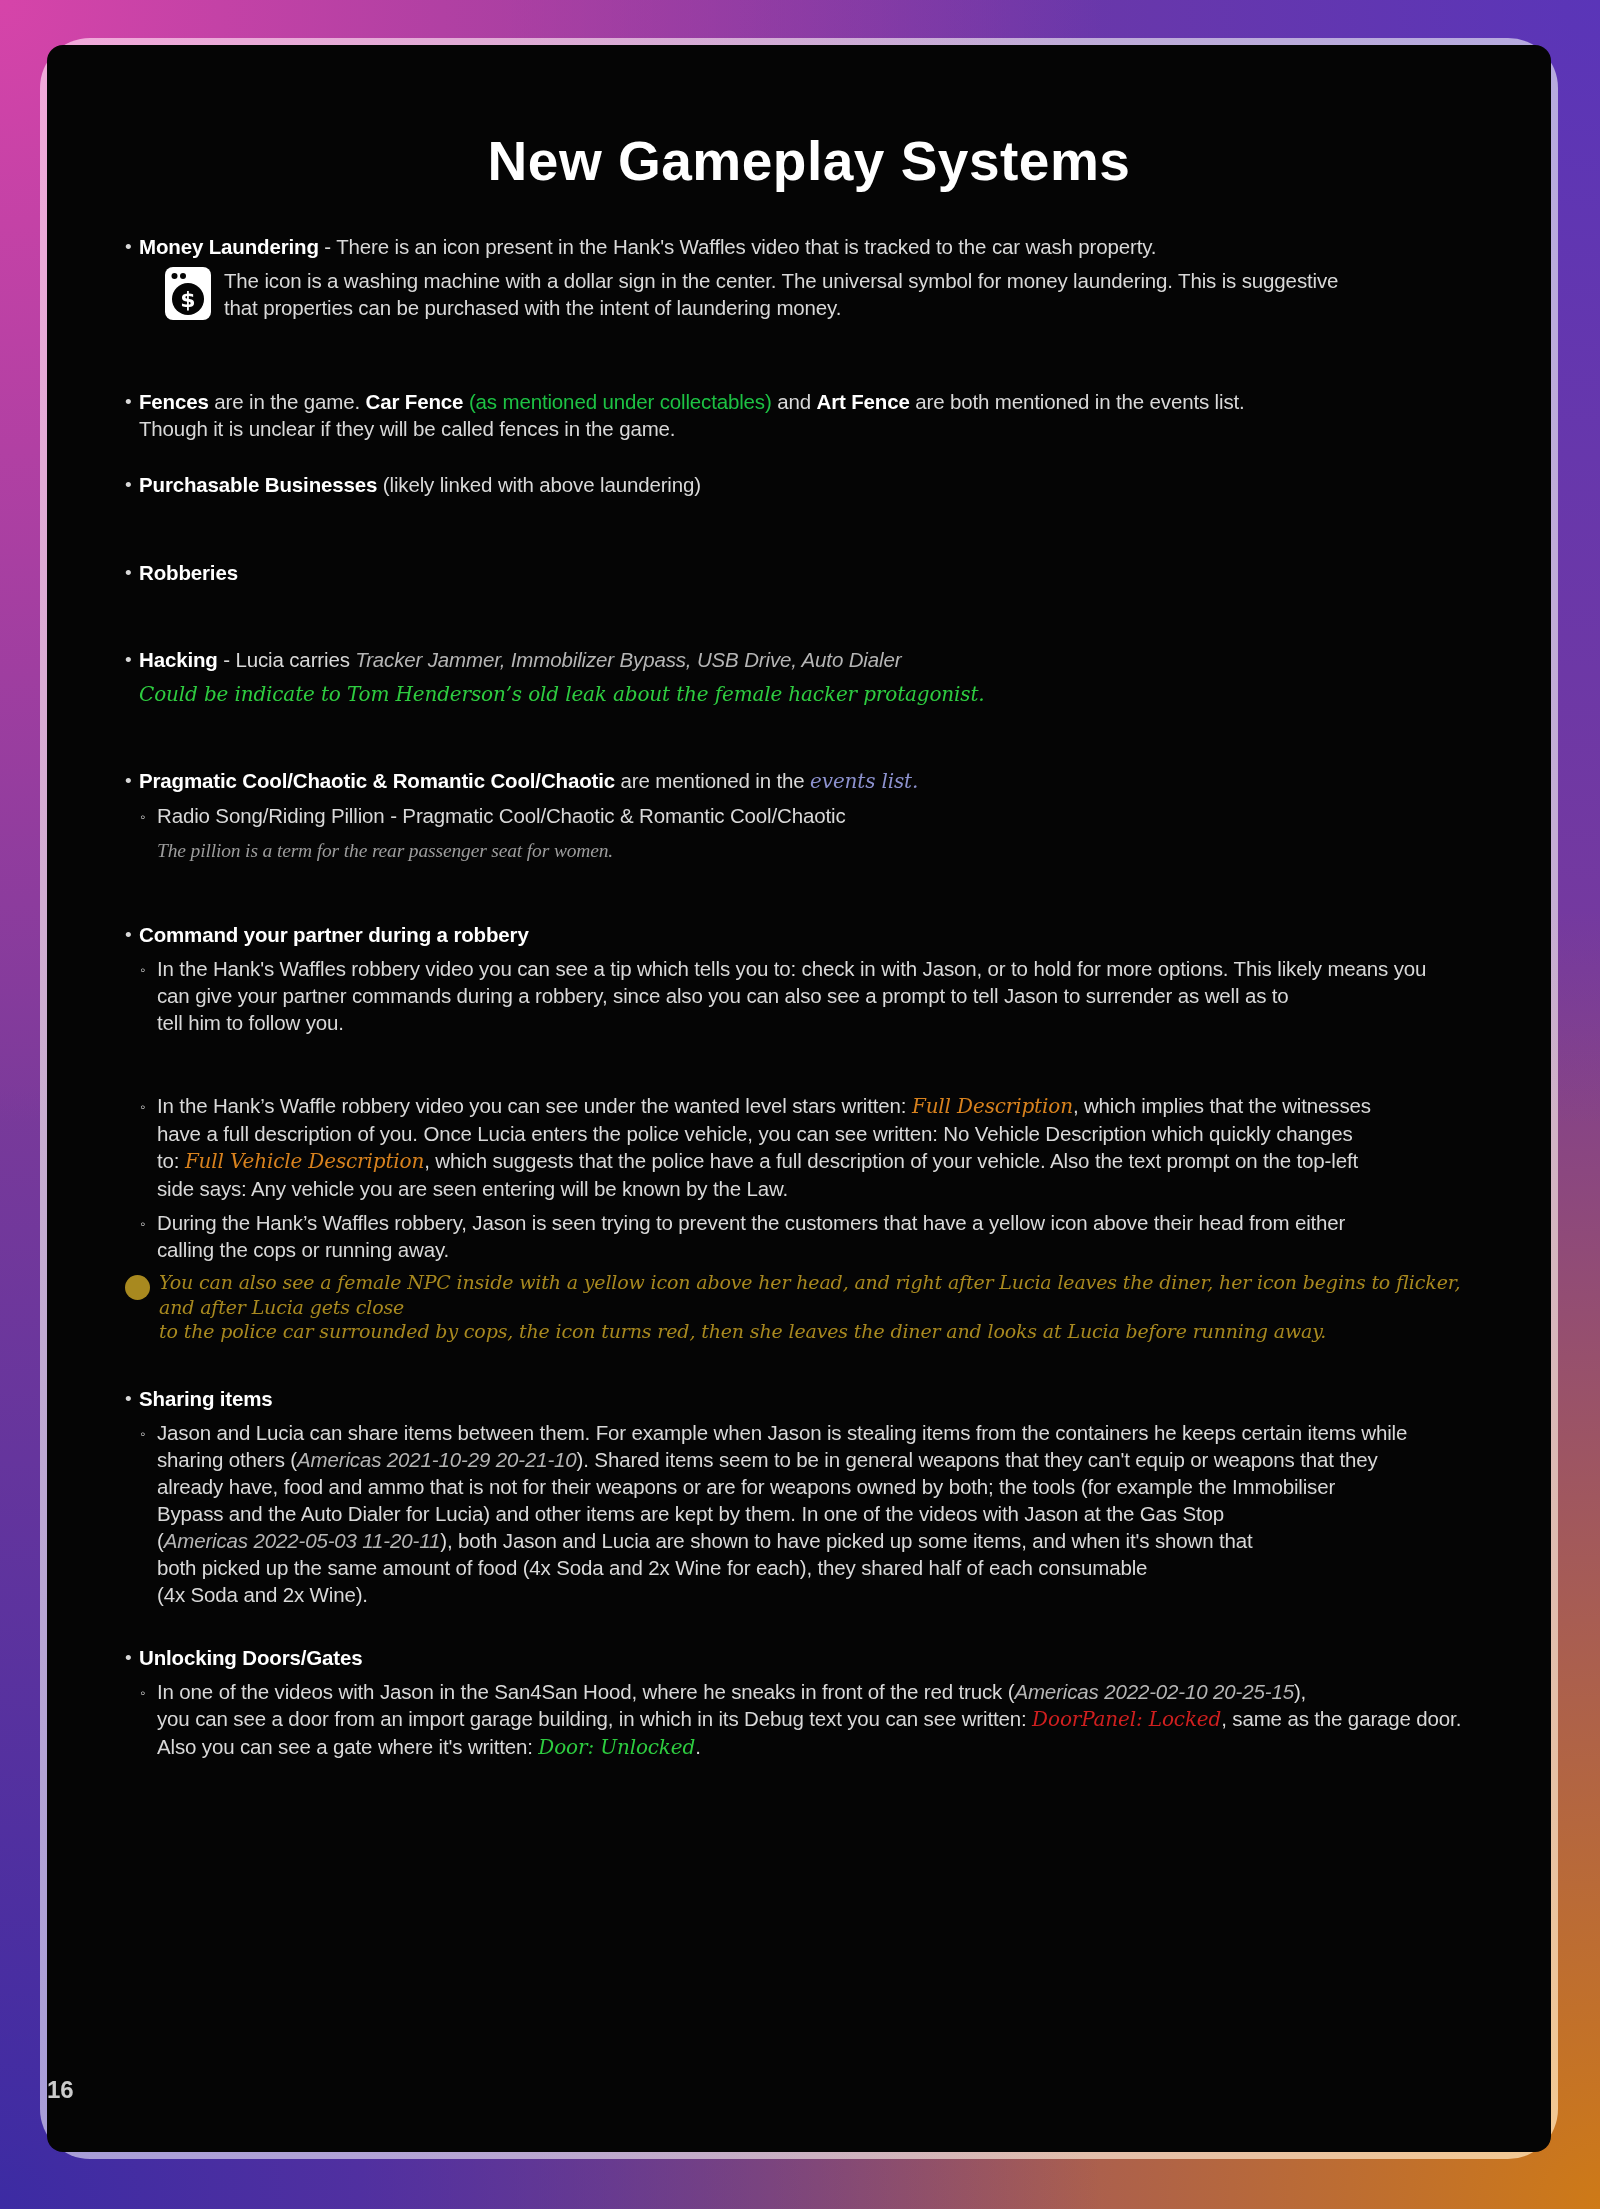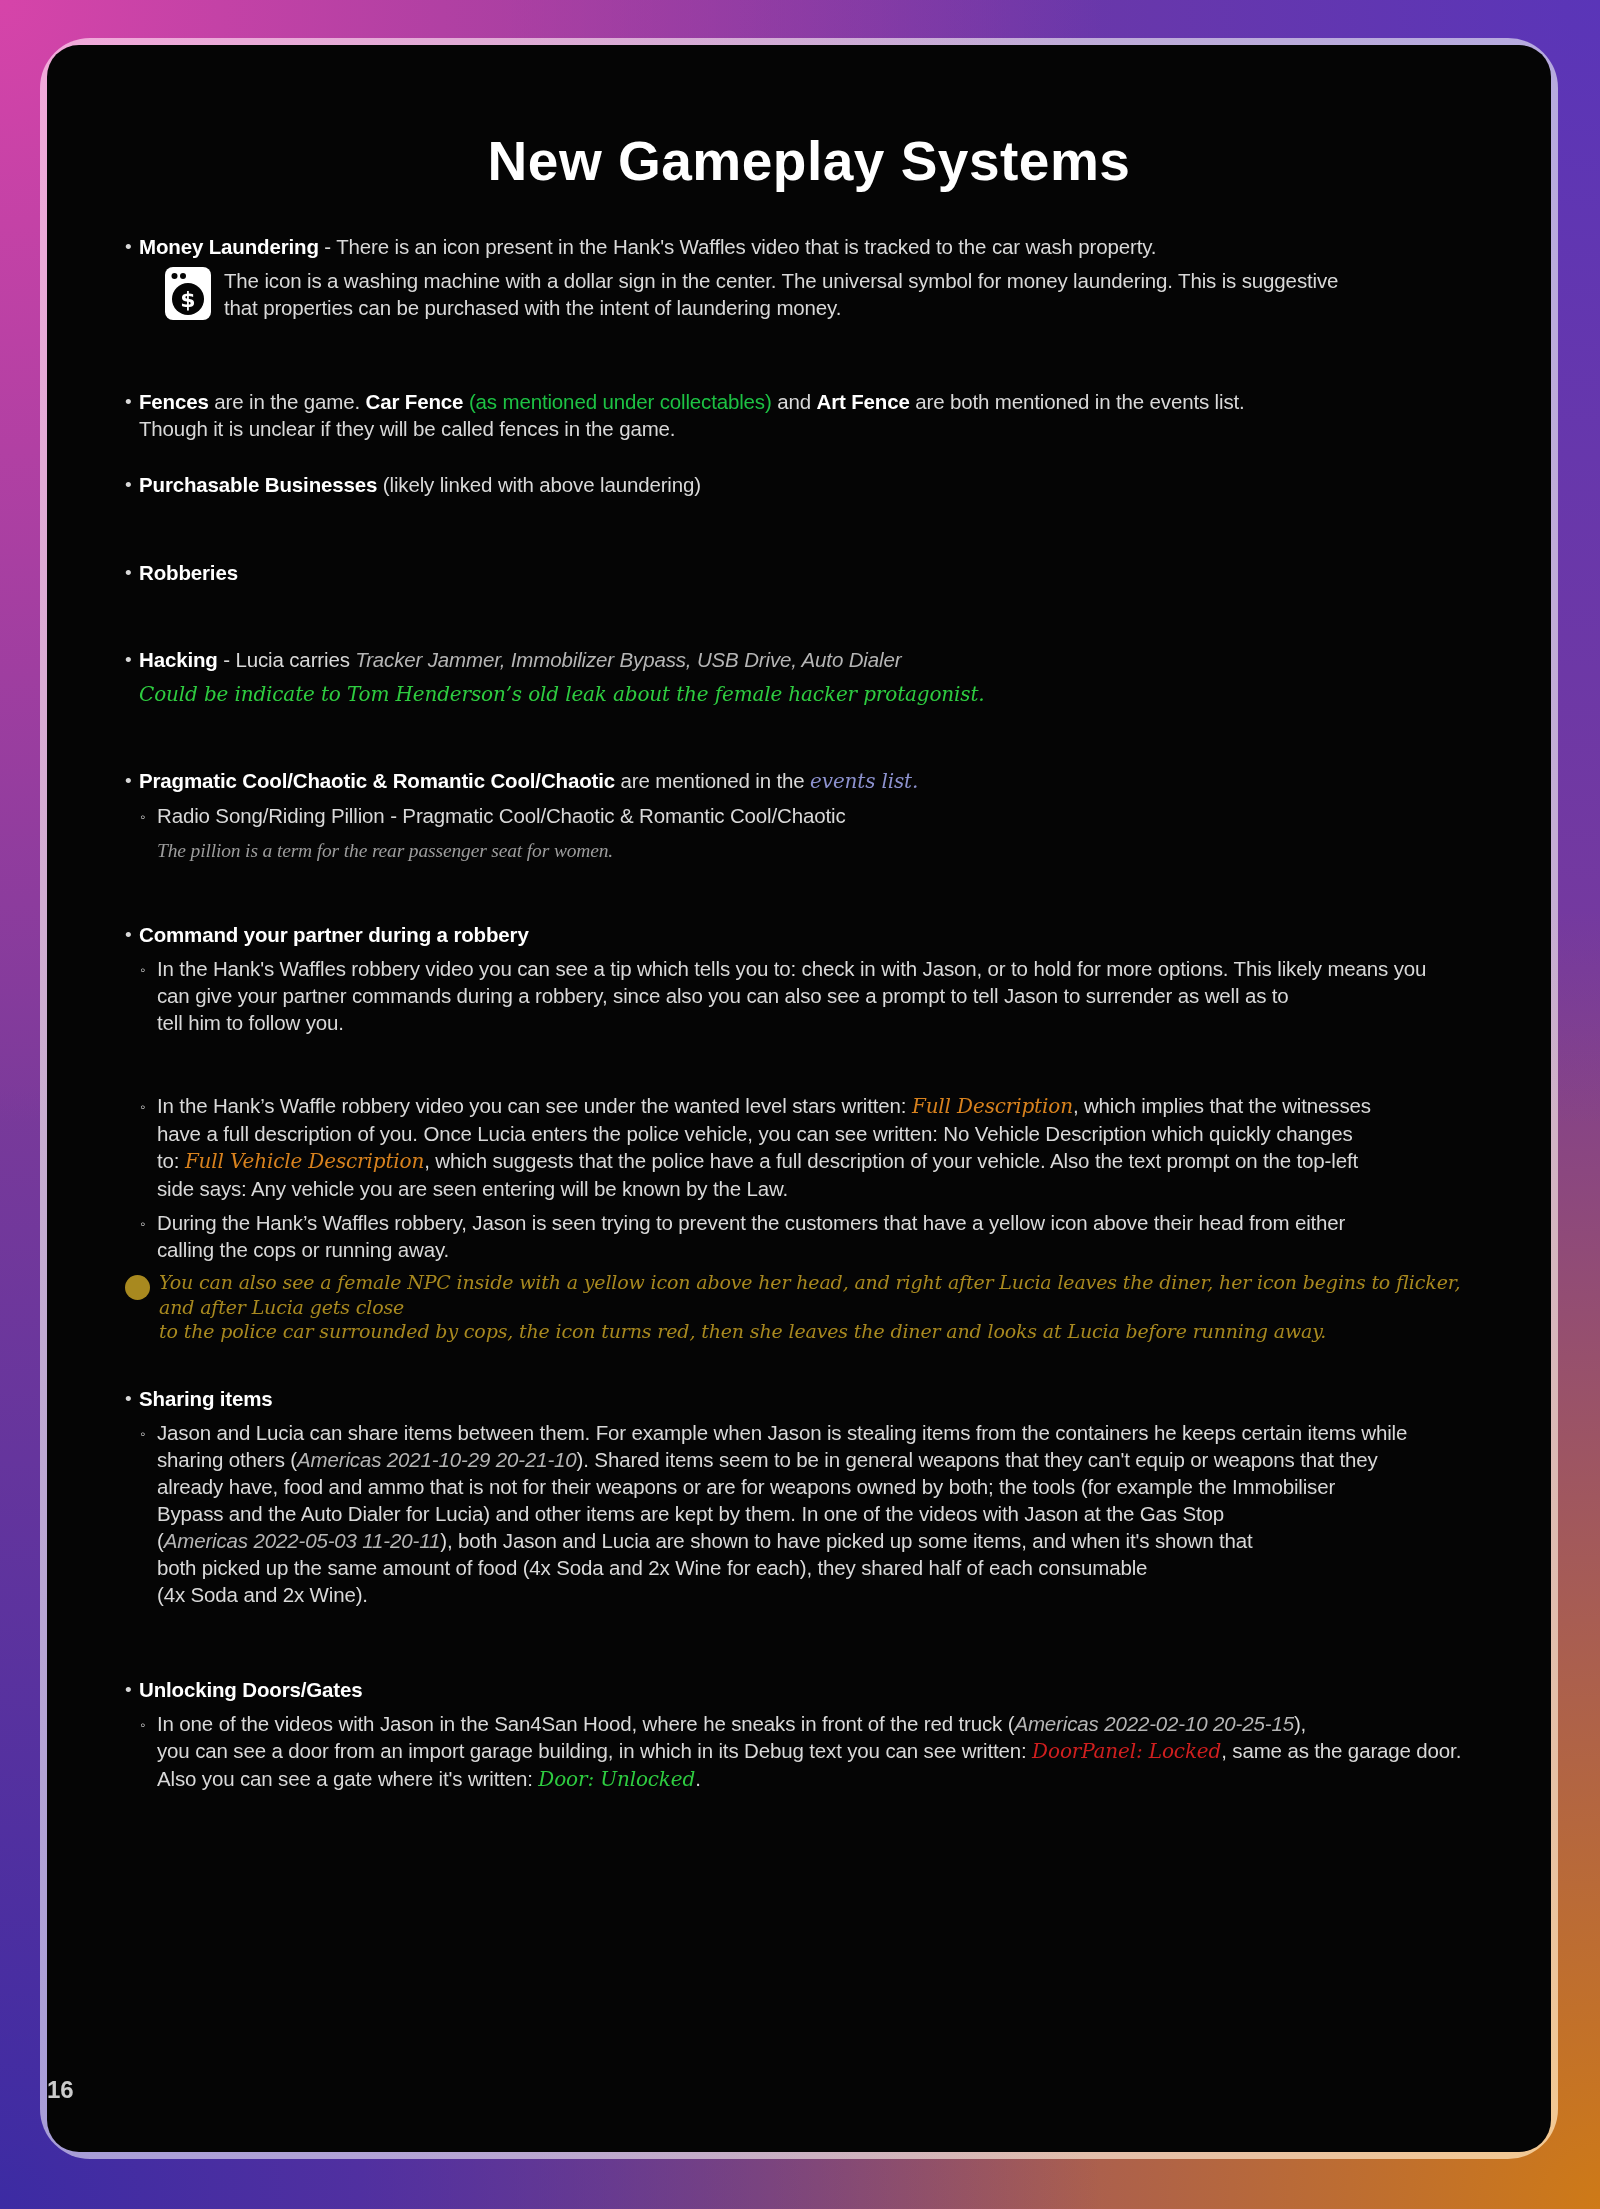--- a/index.html
+++ b/index.html
@@ -17,21 +17,21 @@
     position:absolute;left:40px;top:38px;width:1518px;height:2121px;
     border-radius:50px;box-sizing:border-box;padding:7px;
     background-color:#c9aed0;
     background-image:
       radial-gradient(ellipse 115% 85% at 0% 0%, #f2a9da 0%, rgba(242,169,218,0) 60%),
       radial-gradient(ellipse 115% 85% at 100% 0%, #b6aadf 0%, rgba(182,170,223,0) 60%),
       radial-gradient(ellipse 115% 85% at 0% 100%, #a79dd8 0%, rgba(167,157,216,0) 60%),
       radial-gradient(ellipse 125% 95% at 100% 100%, #f3c992 0%, rgba(243,201,146,0) 62%);
   }
   .card{
-    width:100%;height:100%;box-sizing:border-box;background:#050505;border-radius:32px;
+    width:100%;height:100%;box-sizing:border-box;background:#050505;border-radius:16px;
     position:relative;padding:84px 58px 0 78px;overflow:hidden;
   }
   h1.title{
     margin:0 0 40px 0;text-align:center;color:#ffffff;
     font-size:55px;font-weight:700;letter-spacing:0.5px;
   }
   .section{margin:0;}
   .block{margin-top:7px;}
   .block:first-child{margin-top:0;}
   .line{
@@ -114,21 +114,21 @@
         <div class="section" style="margin-bottom: 41px;">
           <div class="block line s-line"><span class="run run-n">In the Hank’s Waffle robbery video you can see under the wanted level stars written: </span><span class="run run-so">Full Description</span><span class="run run-n">, which implies that the witnesses
 have a full description of you. Once Lucia enters the police vehicle, you can see written: No Vehicle Description which quickly changes
 to: </span><span class="run run-so">Full Vehicle Description</span><span class="run run-n">, which suggests that the police have a full description of your vehicle. Also the text prompt on the top-left
 side says: Any vehicle you are seen entering will be known by the Law.</span></div>
           <div class="block line s-line"><span class="run run-n">During the Hank’s Waffles robbery, Jason is seen trying to prevent the customers that have a yellow icon above their head from either
 calling the cops or running away.</span></div>
           <div class="block line gold-note"><div class="gold-dot"></div><span class="run run-sgold">You can also see a female NPC inside with a yellow icon above her head, and right after Lucia leaves the diner, her icon begins to flicker, and after Lucia gets close
 to the police car surrounded by cops, the icon turns red, then she leaves the diner and looks at Lucia before running away.</span></div>
         </div>
-        <div class="section" style="margin-bottom: 68px;">
+        <div class="section" style="margin-bottom: 36px;">
           <div class="block line b-line"><span class="run run-b">Sharing items</span></div>
           <div class="block line s-line"><span class="run run-n">Jason and Lucia can share items between them. For example when Jason is stealing items from the containers he keeps certain items while
 sharing others (</span><span class="run run-i">Americas 2021-10-29 20-21-10</span><span class="run run-n">). Shared items seem to be in general weapons that they can't equip or weapons that they
 already have, food and ammo that is not for their weapons or are for weapons owned by both; the tools (for example the Immobiliser
 Bypass and the Auto Dialer for Lucia) and other items are kept by them. In one of the videos with Jason at the Gas Stop
 (</span><span class="run run-i">Americas 2022-05-03 11-20-11</span><span class="run run-n">), both Jason and Lucia are shown to have picked up some items, and when it's shown that
 both picked up the same amount of food (4x Soda and 2x Wine for each), they shared half of each consumable
 (4x Soda and 2x Wine).</span></div>
         </div>
         <div class="section" style="margin-bottom: 0px;">

